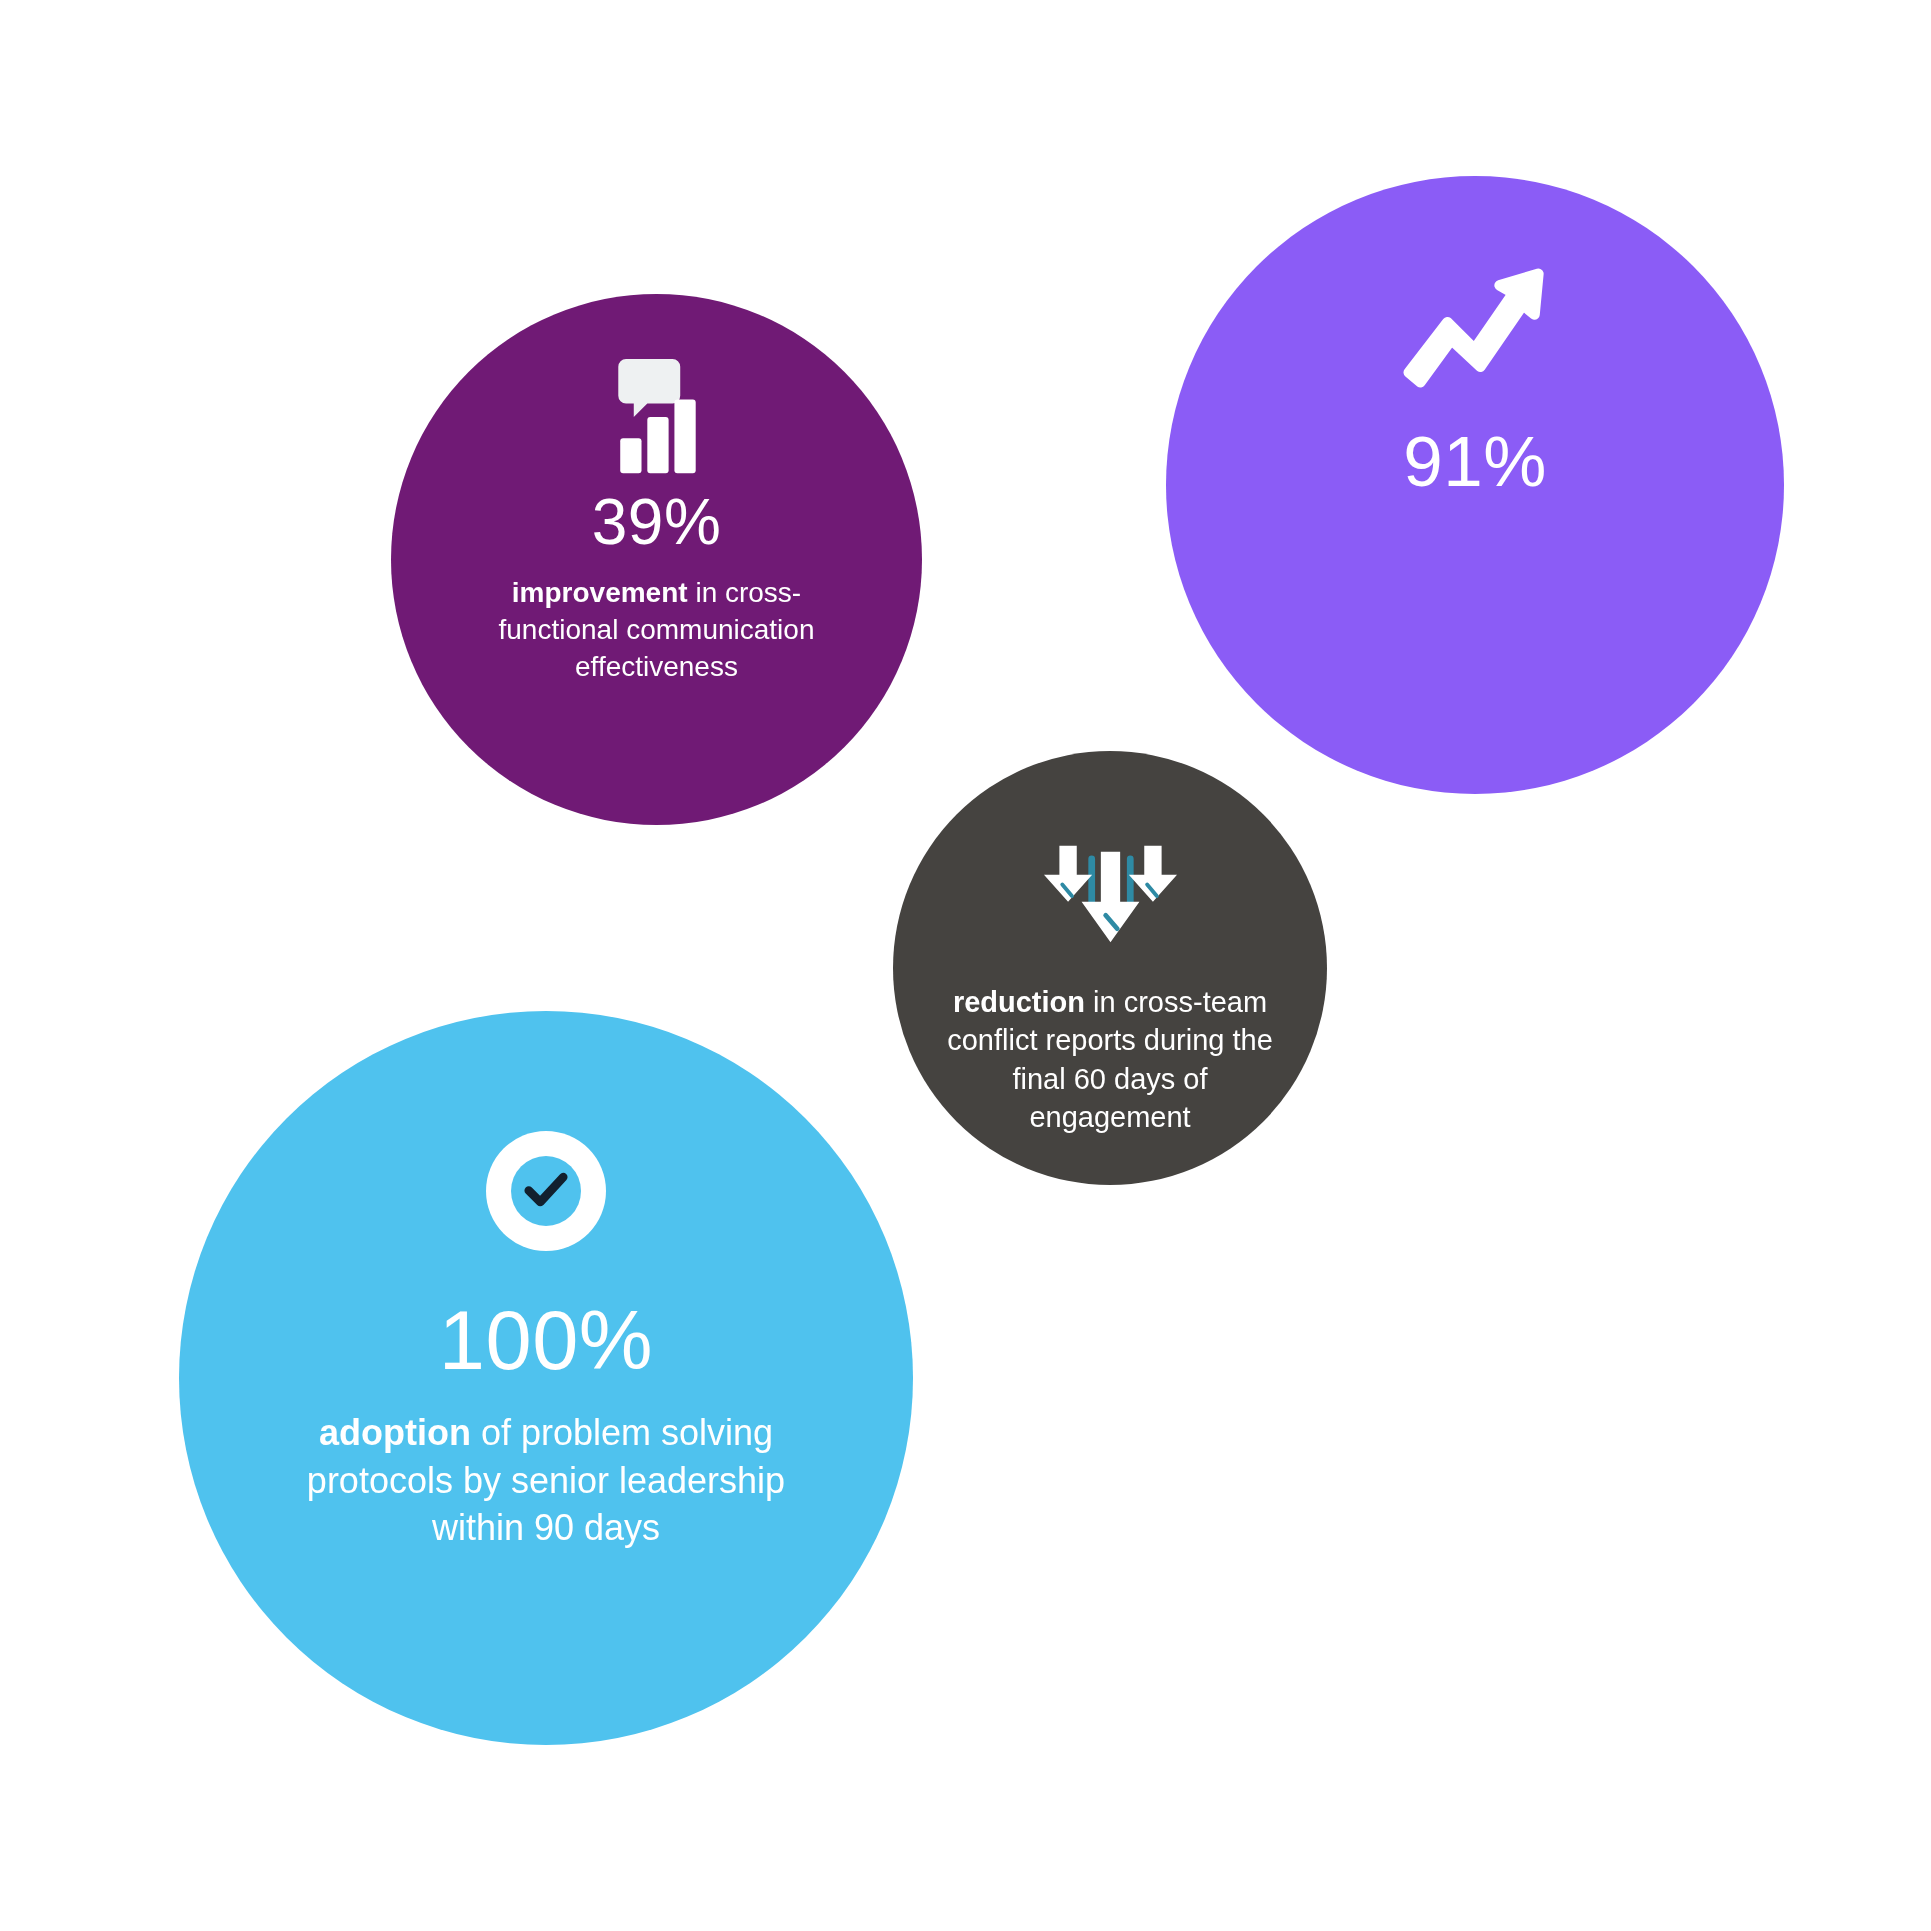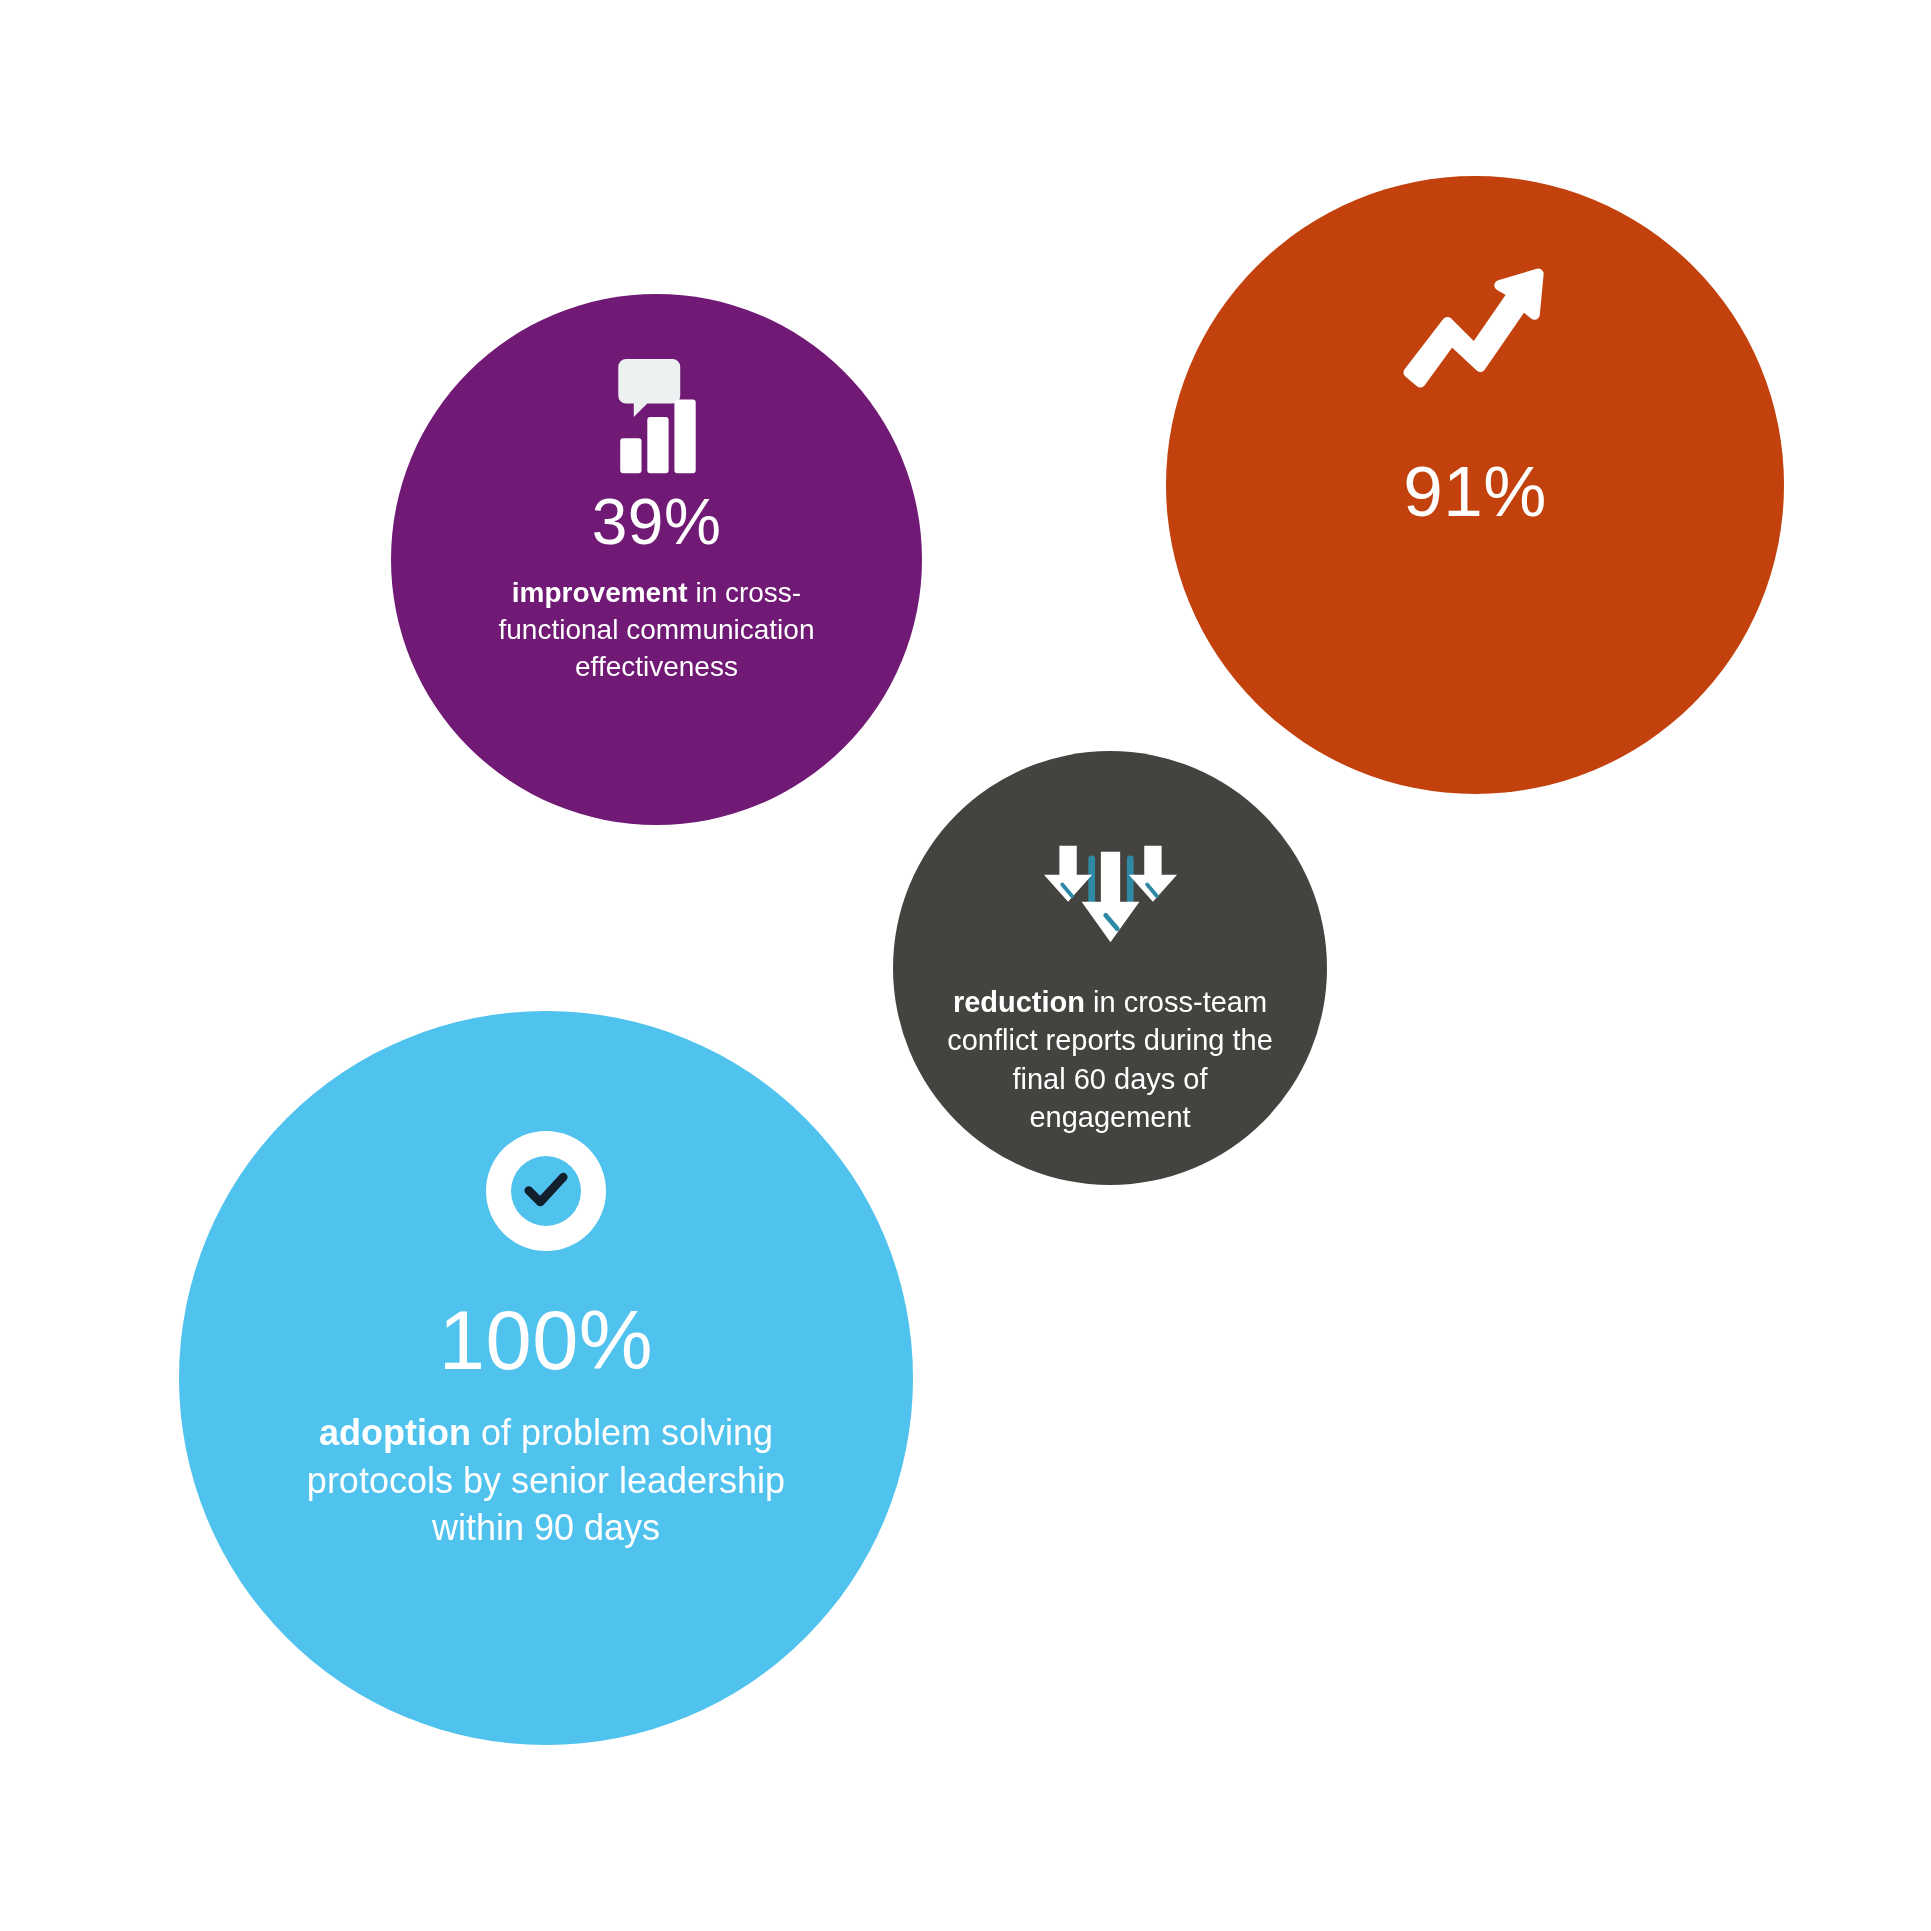--- a/index.html
+++ b/index.html
@@ -61,23 +61,22 @@
     padding-top: 60px;
   }
   #c-improvement .icon-wrap { height: 126px; }
   #c-improvement .stat-value { font-size: 64px; margin-top: 9.7px; }
   #c-improvement .stat-desc { font-size: 28px; margin-top: 21px; width: 367px; }
 
   
   #c-confidence {
     left: 1166px; top: 176px;
     width: 618px; height: 618px;
-    background: #c2410c;
+    background: #8b5cf6;
     padding-top: 75px;
-    gap: 30px;
   }
   #c-confidence .icon-wrap { height: 154px; }
   #c-confidence .stat-value { font-size: 71px; margin-top: 21px; }
   #c-confidence .stat-desc { font-size: 31px; margin-top: 19.3px; width: 415px; }
 
   
   #c-reduction {
     left: 893px; top: 751px;
     width: 434px; height: 434px;
     background: #454340;

